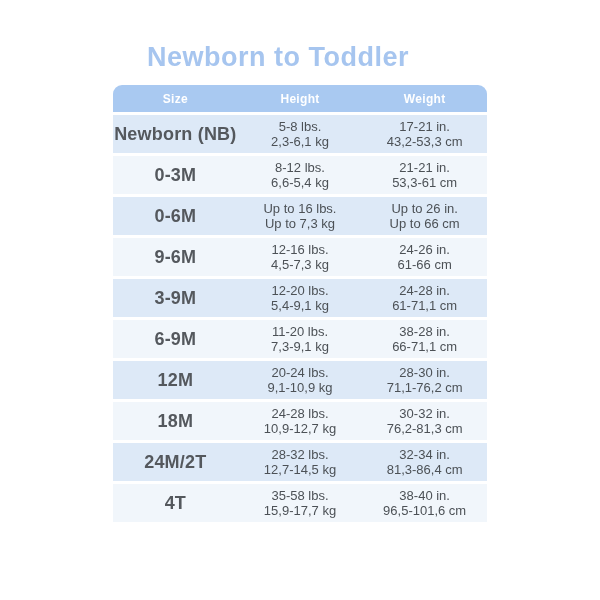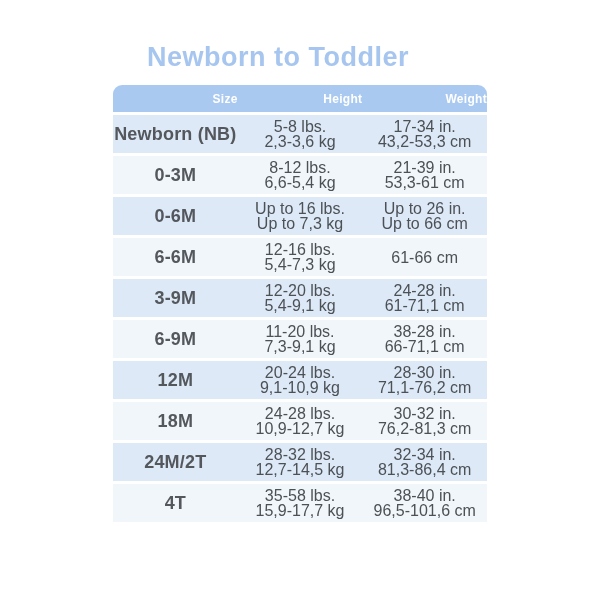--- a/index.html
+++ b/index.html
@@ -31,21 +31,21 @@
   .size-table {
     position: absolute;
     left: 113px; top: 85px;
     width: 374px;
   }
   .thead {
     display: grid;
     grid-template-columns: 1fr 1fr 1fr;
     height: 27px;
     align-items: center;
-    text-align: right;
+    text-align: center;
     background: var(--header-bg);
     color: var(--header-text);
     font-size: 12px;
     font-weight: 700;
     letter-spacing: 0.3px;
     border-radius: 9px 9px 0 0;
     margin-bottom: 3px;
   }
   .tbody .trow {
     display: grid;
@@ -57,21 +57,21 @@
   }
   .tbody .trow:nth-child(odd)  { background: var(--row-blue); }
   .tbody .trow:nth-child(even) { background: var(--row-pale); }
   .size-cell {
     font-size: 18px;
     font-weight: 700;
     color: var(--size-text);
     letter-spacing: 0.2px;
   }
   .data-cell {
-    font-size: 16px;
+    font-size: 13px;
     line-height: 15px;
     color: var(--cell-text);
   }
 </style>
 </head>
 <body>
 
 <div class="page">
 
   <div class="chart-title">Newborn to Toddler</div>
@@ -82,59 +82,60 @@
       <div class="th">Size</div>
       <div class="th">Height</div>
       <div class="th">Weight</div>
     </div>
 
     <div class="tbody">
   <div class="trow">
     <div class="size-cell">Newborn (NB)</div>
     <div class="data-cell">
       <div>5-8 lbs.</div>
-      <div>2,3-3,6 kg</div>
-    </div>
-    <div class="data-cell">
-      <div>17-34 in.</div>
+      <div>2,3-6,1 kg</div>
+    </div>
+    <div class="data-cell">
+      <div>17-21 in.</div>
       <div>43,2-53,3 cm</div>
     </div>
   </div>
 
   <div class="trow">
     <div class="size-cell">0-3M</div>
     <div class="data-cell">
       <div>8-12 lbs.</div>
       <div>6,6-5,4 kg</div>
     </div>
     <div class="data-cell">
-      <div>21-39 in.</div>
+      <div>21-21 in.</div>
       <div>53,3-61 cm</div>
     </div>
   </div>
 
   <div class="trow">
     <div class="size-cell">0-6M</div>
     <div class="data-cell">
       <div>Up to 16 lbs.</div>
       <div>Up to 7,3 kg</div>
     </div>
     <div class="data-cell">
       <div>Up to 26 in.</div>
       <div>Up to 66 cm</div>
     </div>
   </div>
 
   <div class="trow">
-    <div class="size-cell">6-6M</div>
+    <div class="size-cell">9-6M</div>
     <div class="data-cell">
       <div>12-16 lbs.</div>
-      <div>5,4-7,3 kg</div>
-    </div>
-    <div class="data-cell">
+      <div>4,5-7,3 kg</div>
+    </div>
+    <div class="data-cell">
+      <div>24-26 in.</div>
       <div>61-66 cm</div>
     </div>
   </div>
 
   <div class="trow">
     <div class="size-cell">3-9M</div>
     <div class="data-cell">
       <div>12-20 lbs.</div>
       <div>5,4-9,1 kg</div>
     </div>

